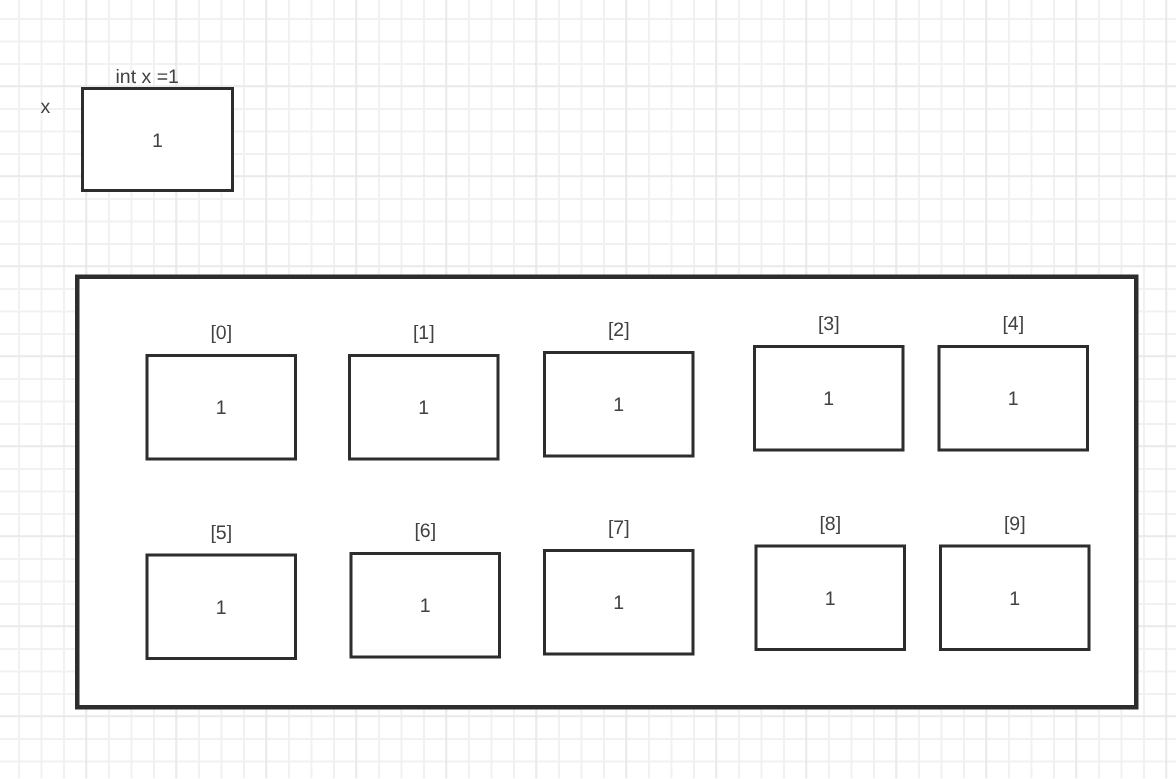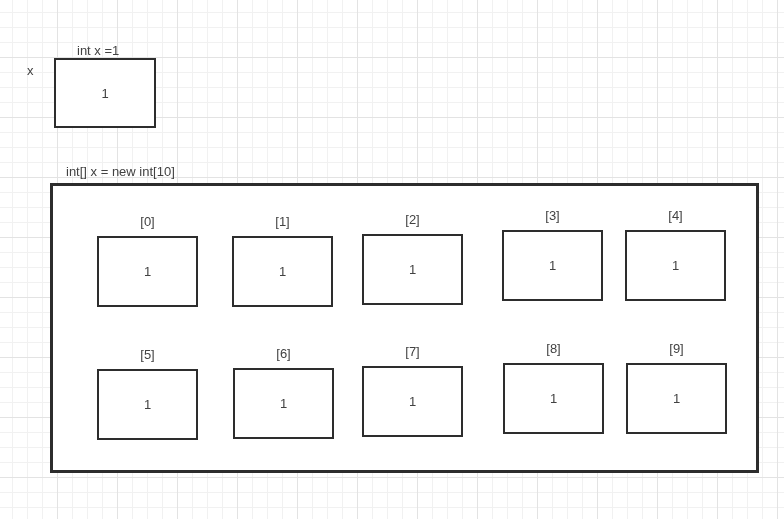--- a/index.html
+++ b/index.html
@@ -86,21 +86,20 @@
 <div class="canvas">
 
   <div class="decl-label" style="left:77px; top:27px;margin-top:16px;">int x =1</div>
 
   <div class="var-label" style="left:27px; top:63px;">x</div>
 
   <div class="shape-box" style="left:54px; top:58px; width:102px; height:70px;">
     <span>1</span>
   </div>
 
-  <div class="decl-label" style="left:66px; top:164px;">int[] x = new int[10]</div>
 
   <div class="array-container">
 
     <div class="cell" style="left:44px; top:50px;">
       <div class="cell-label">[0]</div>
       <span>1</span>
     </div>
 
     <div class="cell" style="left:179px; top:50px;">
       <div class="cell-label">[1]</div>

